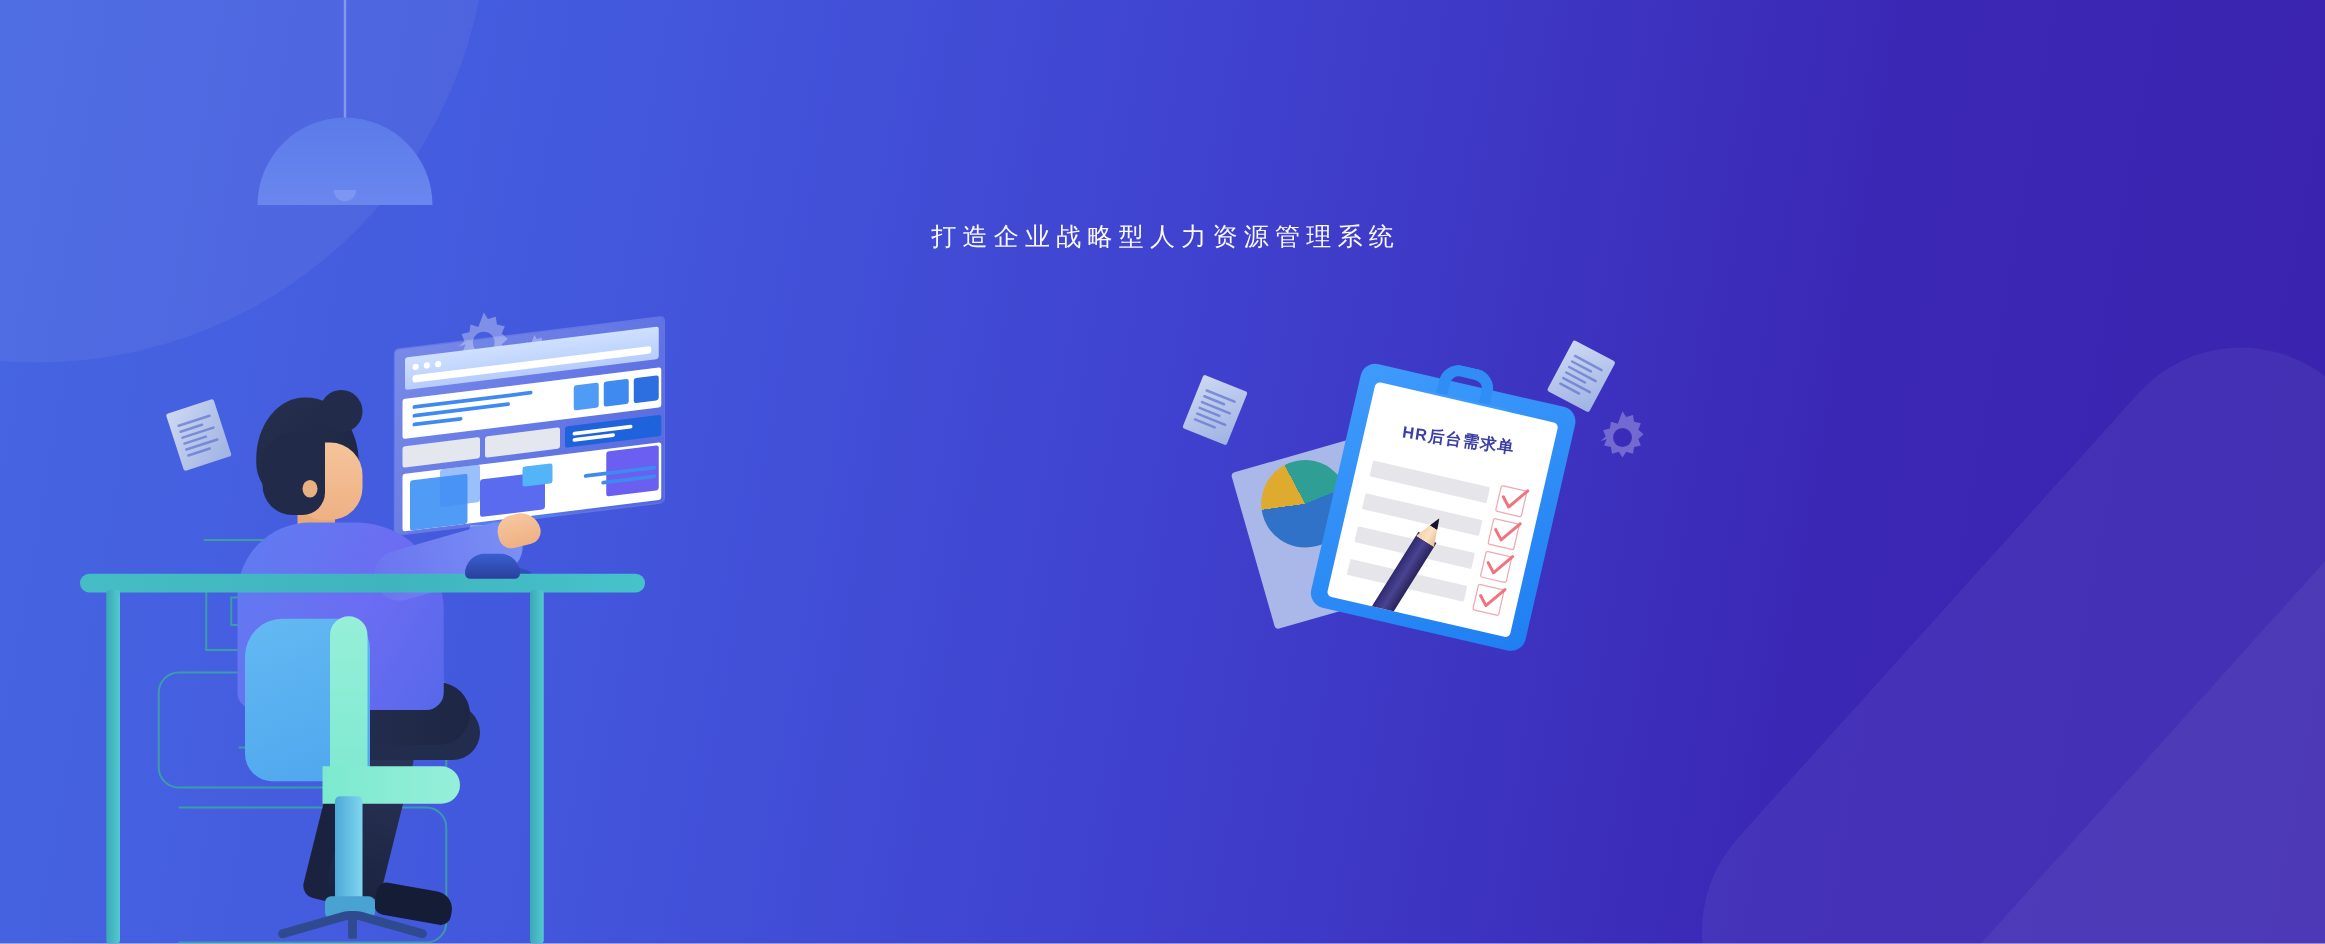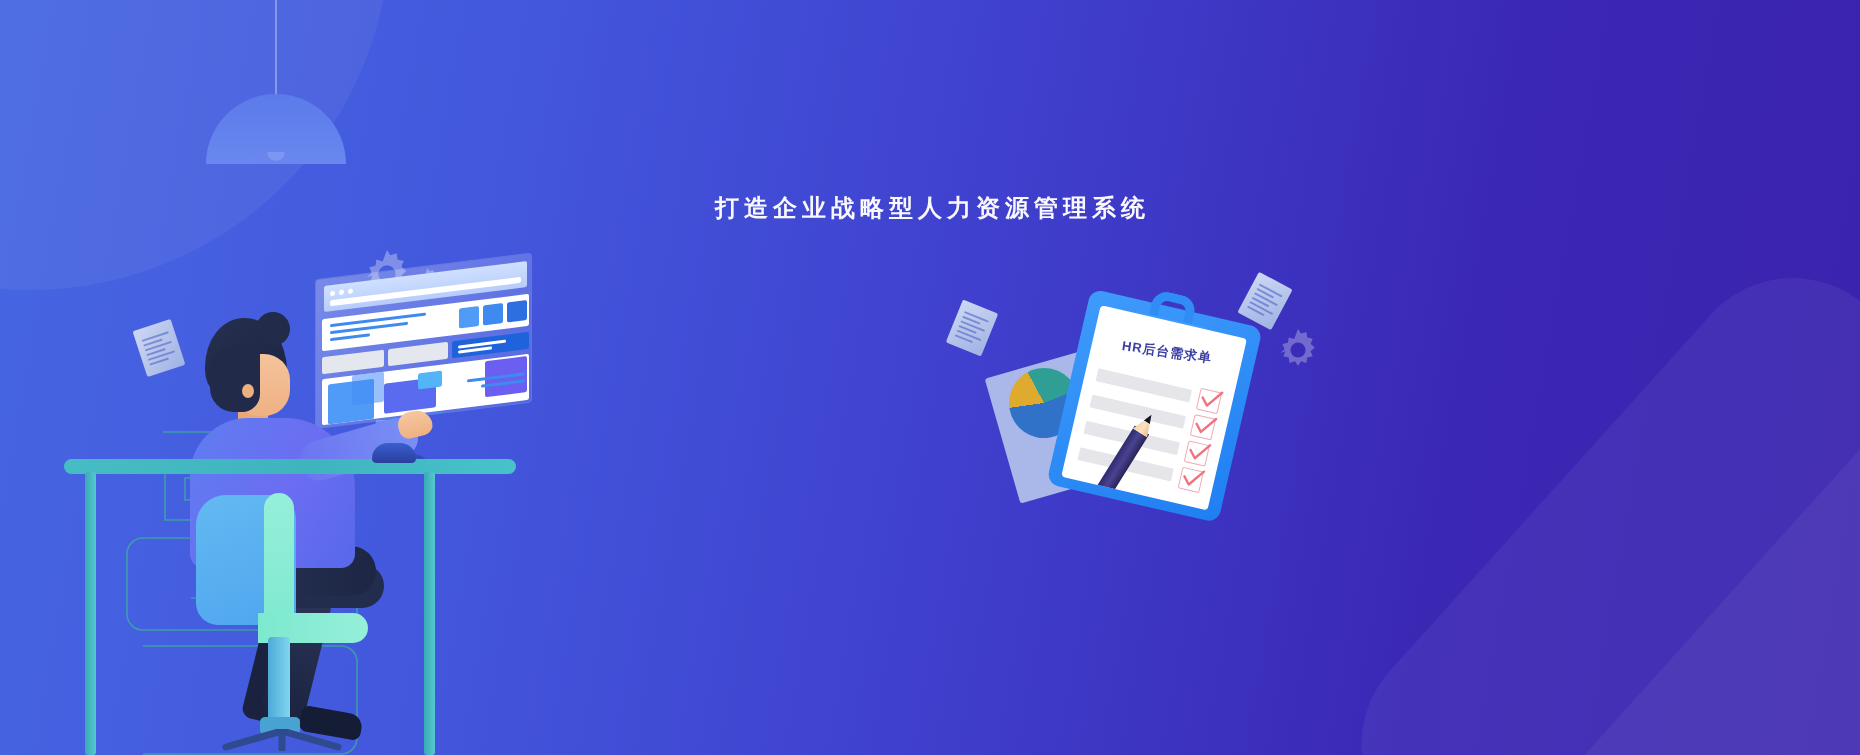--- a/index.html
+++ b/index.html
@@ -274,24 +274,23 @@
     color:#ffffff;
     font-size:50px;
     font-weight:bold;
     letter-spacing:8px;
     line-height:1.22;
     text-indent:8px;
     text-shadow:0 2px 10px rgba(16,20,70,.30);
   }
   #subhead{
     display:block;
-    margin-top:16px;
     color:#ffffff;
-    font-size:24px;
-    font-weight:bold;
+    font-size:20px;
+    font-weight:normal;
     letter-spacing:5px;
     text-indent:5px;
     opacity:.97;
   }
 
   
   #clip-group{left:1000px; top:280px; width:300px; height:250px;}
   #sheet{
     position:absolute; left:0; top:78px; width:132px; height:130px;
     background:#a9b8e8; border-radius:3px;

